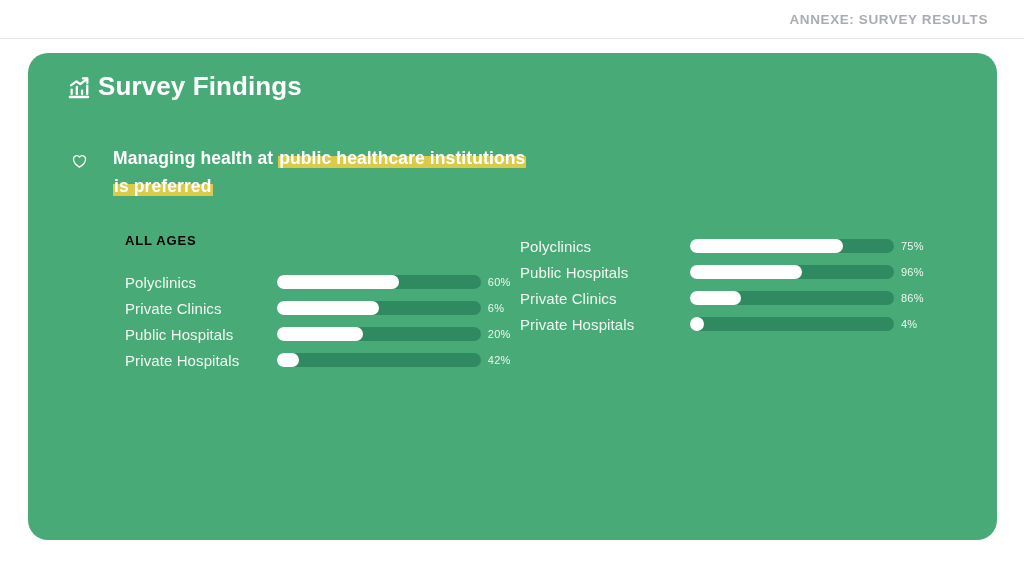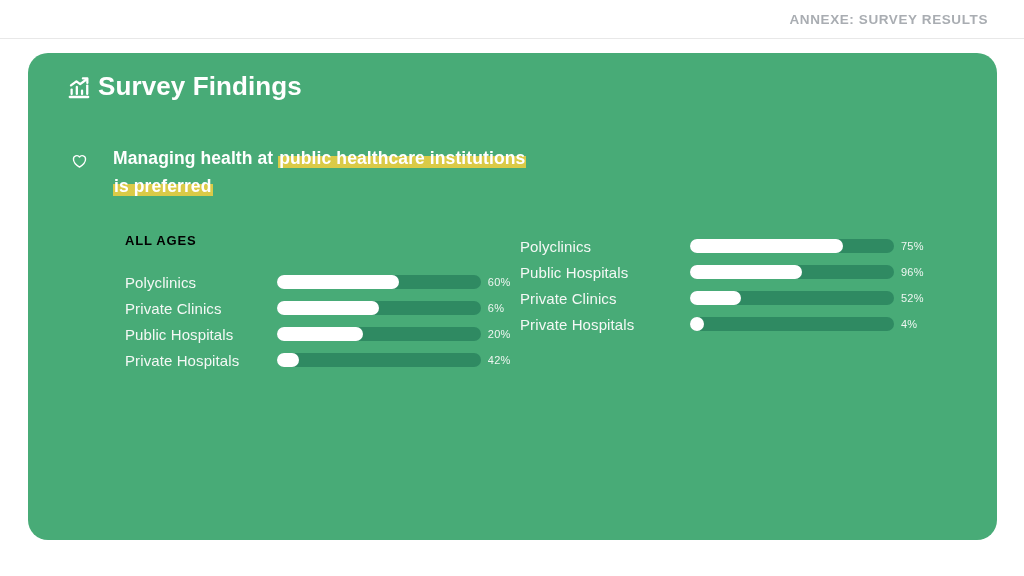--- a/index.html
+++ b/index.html
@@ -262,21 +262,21 @@
           <div class="bar-fill" style="width: 55%;"></div>
         </div>
         <div class="bar-pct">96%</div>
       </div>
 
       <div class="bar-row">
         <div class="bar-label">Private Clinics</div>
         <div class="bar-track">
           <div class="bar-fill" style="width: 25%;"></div>
         </div>
-        <div class="bar-pct">52%</div>
+        <div class="bar-pct">86%</div>
       </div>
 
       <div class="bar-row">
         <div class="bar-label">Private Hospitals</div>
         <div class="bar-track">
           <div class="bar-fill" style="width: 4%;"></div>
         </div>
         <div class="bar-pct">4%</div>
       </div>
     </div>

